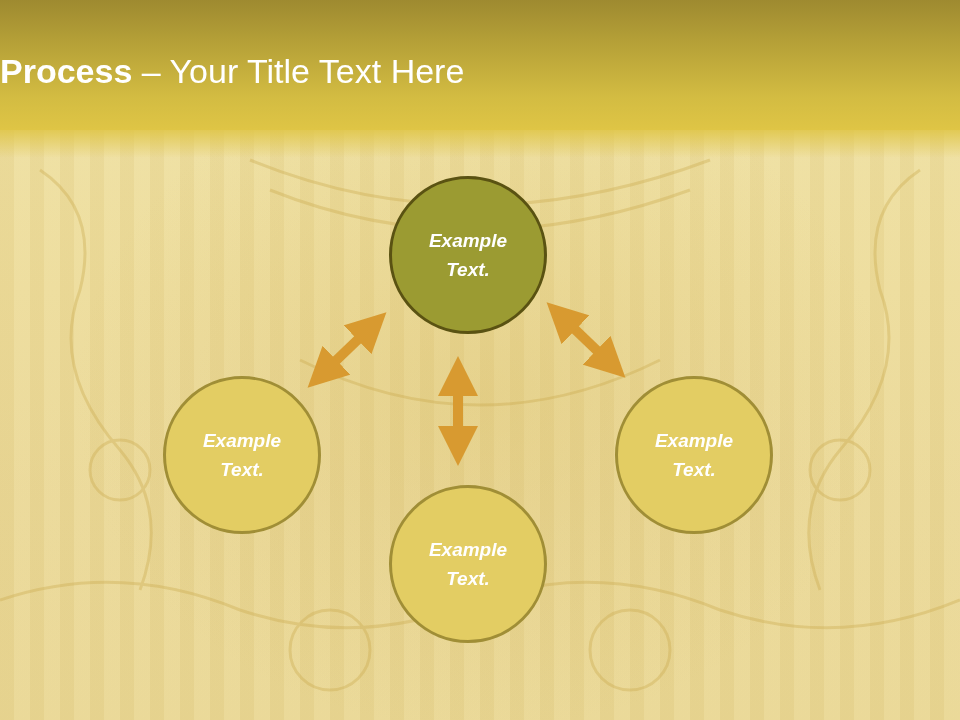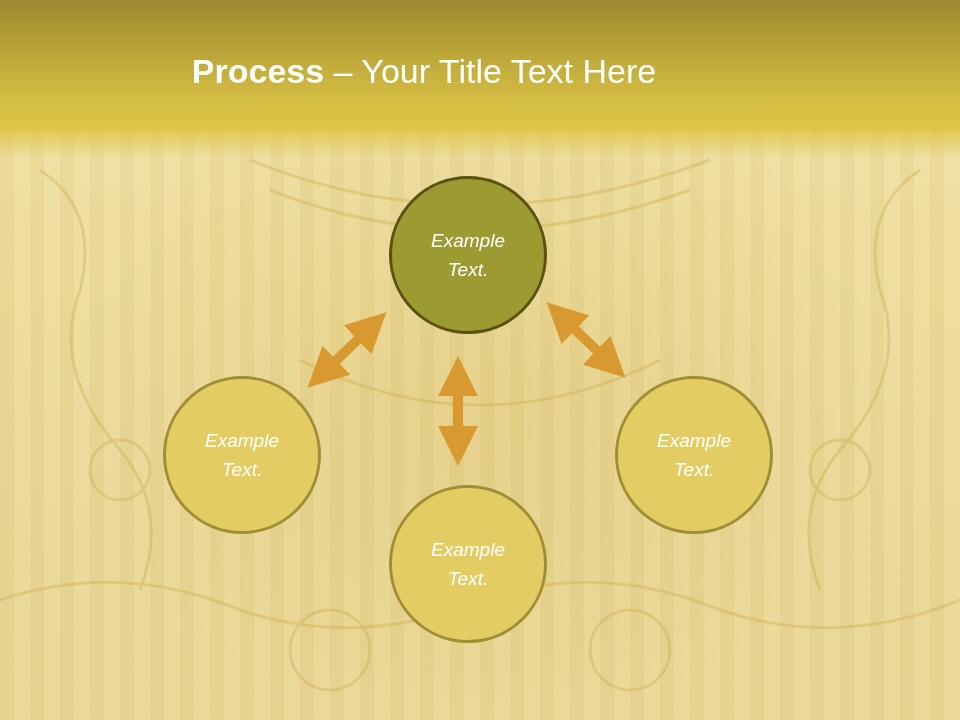--- a/index.html
+++ b/index.html
@@ -6,25 +6,25 @@
   body{width:960px;height:720px;overflow:hidden;position:relative;font-family:"Liberation Sans",sans-serif;}
   .bg{position:absolute;inset:0;background:
       radial-gradient(ellipse at 50% 55%, rgba(210,180,90,0.25), rgba(0,0,0,0) 60%),
       repeating-linear-gradient(90deg, rgba(200,170,80,0.10) 0 14px, rgba(255,245,200,0.08) 14px 30px),
       linear-gradient(180deg,#efe2a6 0%,#eddc9c 40%,#ead898 70%,#e9d795 100%);}
   .pattern{position:absolute;inset:130px 0 0 0;opacity:.35;}
   .header{position:absolute;left:0;top:0;width:960px;height:130px;
       background:linear-gradient(180deg,#9e8a30 0%,#b7a238 35%,#d3bc42 75%,#dfc545 100%);}
   .fade{position:absolute;left:0;top:128px;width:960px;height:30px;
       background:linear-gradient(180deg,rgba(223,197,69,0.9),rgba(223,197,69,0));}
-  .title{position:absolute;left:0;top:52px;width:848px;text-align:center;color:#fff;font-size:34px;}
+  .title{position:absolute;left:0;top:52px;width:848px;text-align:left;color:#fff;font-size:34px;}
   .title b{font-weight:bold;}
   .title span.rest{font-weight:normal;}
   .circle{position:absolute;border-radius:50%;box-sizing:border-box;display:flex;align-items:center;justify-content:center;text-align:center;
-      color:#fff;font-style:italic;font-weight:normal;font-size:19px;line-height:29px;}
+      color:#fff;font-style:italic;font-weight:bold;font-size:19px;line-height:29px;}
   .c-top{left:389px;top:176px;width:158px;height:158px;background:#9b9b32;border:3px solid #5a5212;}
   .c-y{width:158px;height:158px;background:#e3cd63;border:3px solid #a08e36;}
   .c-left{left:163px;top:376px;}
   .c-right{left:615px;top:376px;}
   .c-bottom{left:389px;top:485px;}
   svg.arrows{position:absolute;left:0;top:0;}
 </style>
 </head>
 <body>
 

